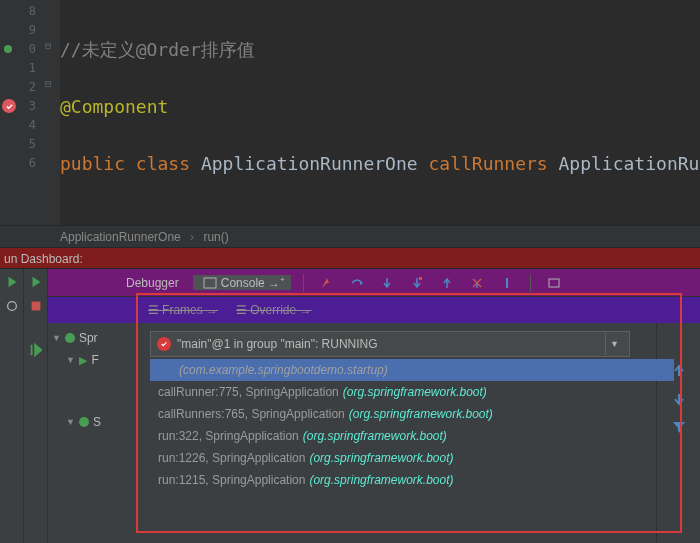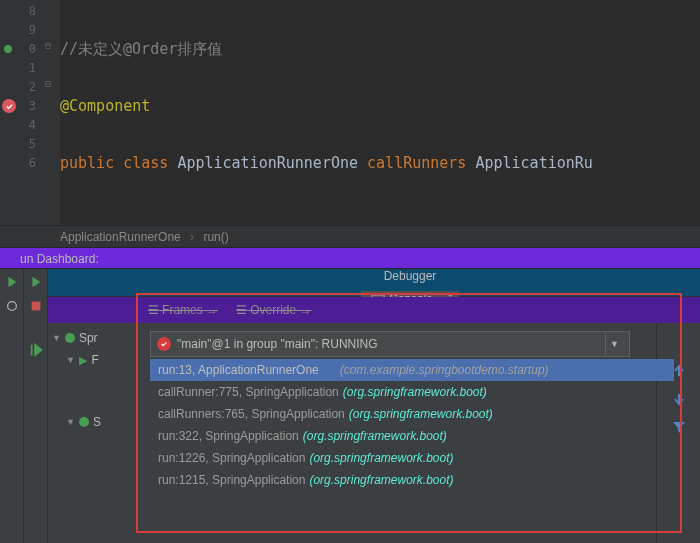--- a/index.html
+++ b/index.html
@@ -53,21 +53,21 @@
     width: 18px;
     background: #313335;
     flex-shrink:0;
     position:relative;
   }
   .margin2 .fold { position:absolute; left:3px; color:#606366; font-size:10px; }
   .code {
     flex: 1;
     padding-top: 2px;
     white-space: pre;
-    font-size: 15px;
+    font-size: 18px;
     line-height: 19px;
     overflow: hidden;
   }
   .code .row { height: 19px; }
   .comment { color: #808080; }
   .anno { color: #bbb529; }
   .kw { color: #cc7832; }
   .fn { color:#a9b7c6; }
 
   
@@ -78,26 +78,26 @@
     color: #888;
     font-size: 12px;
     padding-left: 60px;
     border-top: 1px solid #24272a;
     font-family: "Segoe UI", sans-serif;
   }
   .crumbs .sep { margin: 0 6px; color:#666; }
 
   
   .dash-title {
-    background: #6d28d9;
+    background: #7f1d1d;
     height: 22px;
     line-height: 22px;
     color: #bbb;
     font-size: 12px;
-    padding-left: 20px;
+    padding-left: 4px;
     border-top: 1px solid #24272a;
     border-bottom: 1px solid #24272a;
     font-family: "Segoe UI", sans-serif;
   }
   .dashboard {
     display: flex;
     height: 274px;
   }
   .sidecol {
     width: 24px;
@@ -108,29 +108,28 @@
     gap: 10px;
   }
   .sidecol .ic { width:14px;height:14px; color:#afb1b3; }
   .main {
     flex:1;
     display:flex;
     flex-direction:column;
   }
   .tabbar {
     height: 28px;
-    background: #0c4a6e;
+    background: #701a75;
     display:flex; align-items:center;
     padding-left: 72px;
     border-bottom: 1px solid #2d2f30;
     font-family: "Segoe UI", sans-serif;
     font-size: 12px;
     color:#bbb;
     gap: 8px;
-    flex-direction: column;
   }
   .tabbar .tab { padding: 0 6px; }
   .tabbar .tab.active { background:#4e5254; }
   .tabbar .tbic { width:14px; height:14px; display:inline-block; vertical-align:middle; margin:0 4px; }
   .tabbar .divider { width:1px; height:18px; background:#555; margin:0 4px; }
 
   .subbar {
     height: 26px;
     background: #4c1d95;
     display:flex; align-items:center;
@@ -363,21 +362,20 @@
           <span class="badge">
               <svg viewBox="0 0 10 10" width="8" height="8">
                 <path d="M2 5 L4 7 L8 3" stroke="#fff" stroke-width="1.5" fill="none"></path>
               </svg>
             </span>
           <span>"main"@1 in group "main": RUNNING</span>
           <span class="dd-btn">▼</span>
         </div>
         <div class="stack">
           <div class="frame sel">
-              <span>run:13, ApplicationRunnerOne</span>
               <span class="pkg">(com.example.springbootdemo.startup)</span>
             </div>
           <div class="frame">
               <span>callRunner:775, SpringApplication</span>
               <span class="pkg">(org.springframework.boot)</span>
             </div>
           <div class="frame">
               <span>callRunners:765, SpringApplication</span>
               <span class="pkg">(org.springframework.boot)</span>
             </div>

